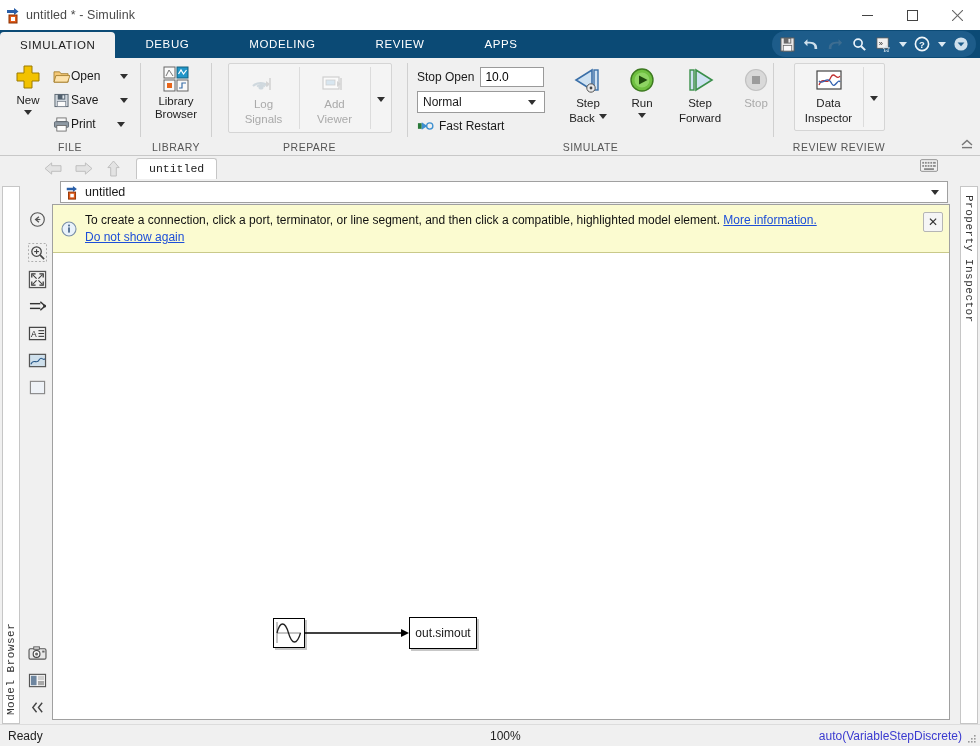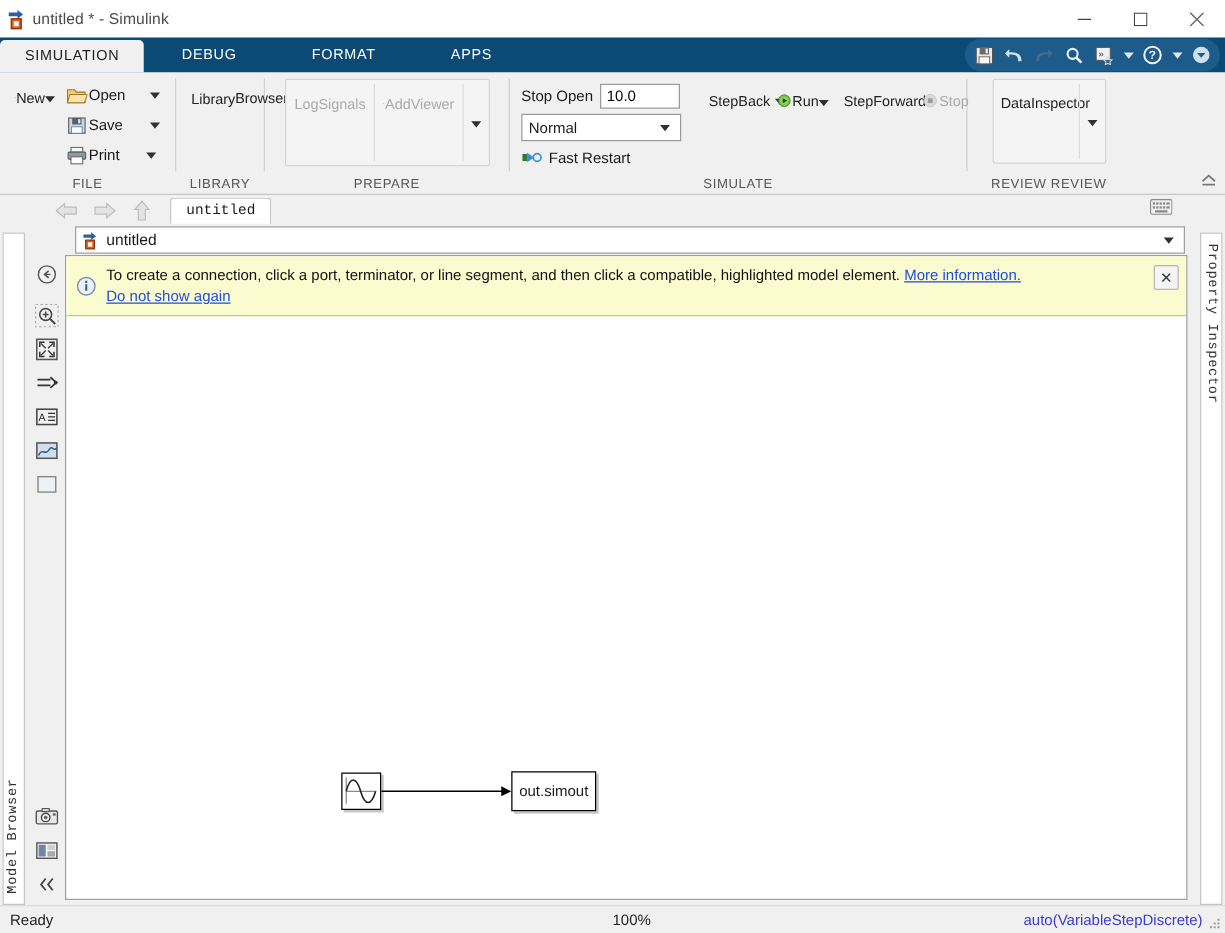--- a/index.html
+++ b/index.html
@@ -38,21 +38,21 @@
 
   
   .ribbon { height: 98px; background: #f0f0f0; display: flex; position: relative;
             border-bottom: 1px solid #c8c8c8; }
   .rgroup { display: flex; flex-direction: column; height: 98px; position: relative; }
   .rgroup-body { flex: 1; display: flex; align-items: flex-start; padding: 4px 6px 0 6px; }
   .rgroup-label { height: 15px; text-align: center; font-size: 10.5px; color: #555;
                   letter-spacing: .5px; padding-bottom: 2px; }
   .rsep { width: 1px; background: #d0d0d0; margin: 5px 0 18px 0; }
 
-  .bigbtn { display: flex; flex-direction: row; align-items: center; justify-content: flex-start;
+  .bigbtn { display: flex; flex-direction: column; align-items: center; justify-content: flex-start;
             padding: 3px 6px 0; min-width: 44px; border-radius: 2px; }
   .bigbtn .lbl { font-size: 11.5px; text-align: center; line-height: 12.5px; margin-top: 2px; color: #222; }
   .bigbtn.dis .lbl { color: #aaa; }
   .smallrow { display: flex; align-items: center; height: 24px; padding: 0 3px; border-radius: 2px; }
   .smallrow .lbl { font-size: 12px; margin-left: 1px; color: #1a1a1a; }
   .caret-sm { width: 16px; display: flex; align-items: center; justify-content: center; }
 
   .caret { width: 0; height: 0; border-left: 4px solid transparent; border-right: 4px solid transparent;
            border-top: 5px solid #303030; }
 
@@ -164,21 +164,22 @@
             <line x1="0" y1="0" x2="11" y2="11" stroke="#666" stroke-width="1.1"></line>
             <line x1="11" y1="0" x2="0" y2="11" stroke="#666" stroke-width="1.1"></line>
           </svg>
       </div>
     </div>
   </div>
 
   <div class="tabstrip">
     <div class="rtab sel">SIMULATION</div>
     <div class="rtab" style="padding:0 30px">DEBUG</div>
-    <div class="rtab" style="padding:0 30px">FORMAT</div>
+    <div class="rtab" style="padding:0 30px">MODELING</div>
+    <div class="rtab" style="padding:0 30px">REVIEW</div>
     <div class="rtab" style="padding:0 30px">APPS</div>
 
     <div class="qat">
       <div class="qat-btn">
         <svg width="15" height="15" viewBox="0 0 16 16">
           <rect x="1" y="1" width="14" height="14" fill="#e8e8e8" stroke="#555" stroke-width="1"></rect>
           <rect x="4" y="1" width="8" height="6" fill="#6a6a6a"></rect>
           <rect x="9" y="2" width="2" height="4" fill="#e8e8e8"></rect>
           <rect x="3.5" y="9" width="9" height="6" fill="#fafafa" stroke="#666" stroke-width=".8"></rect>
         </svg>

